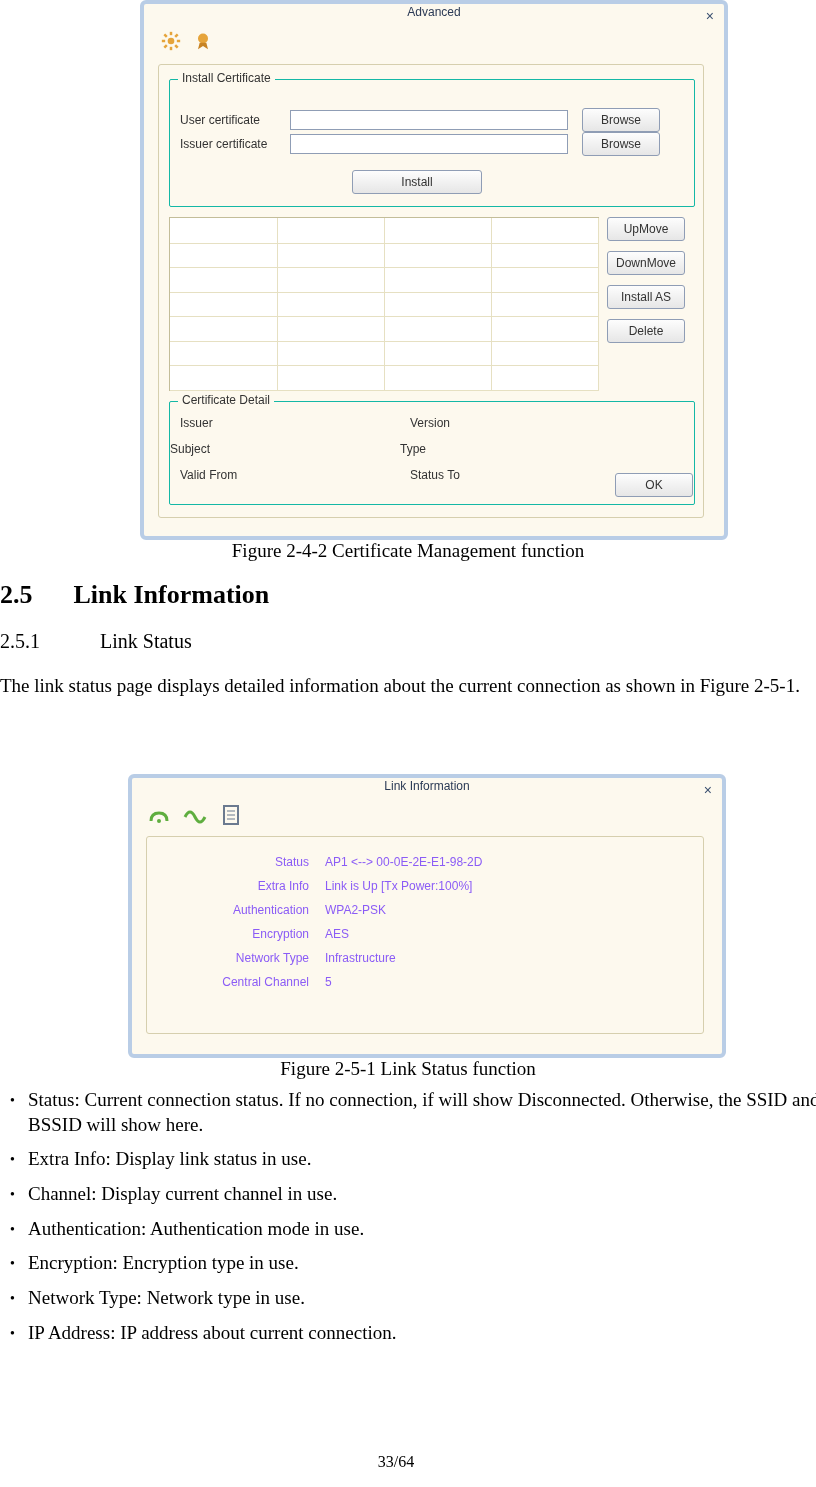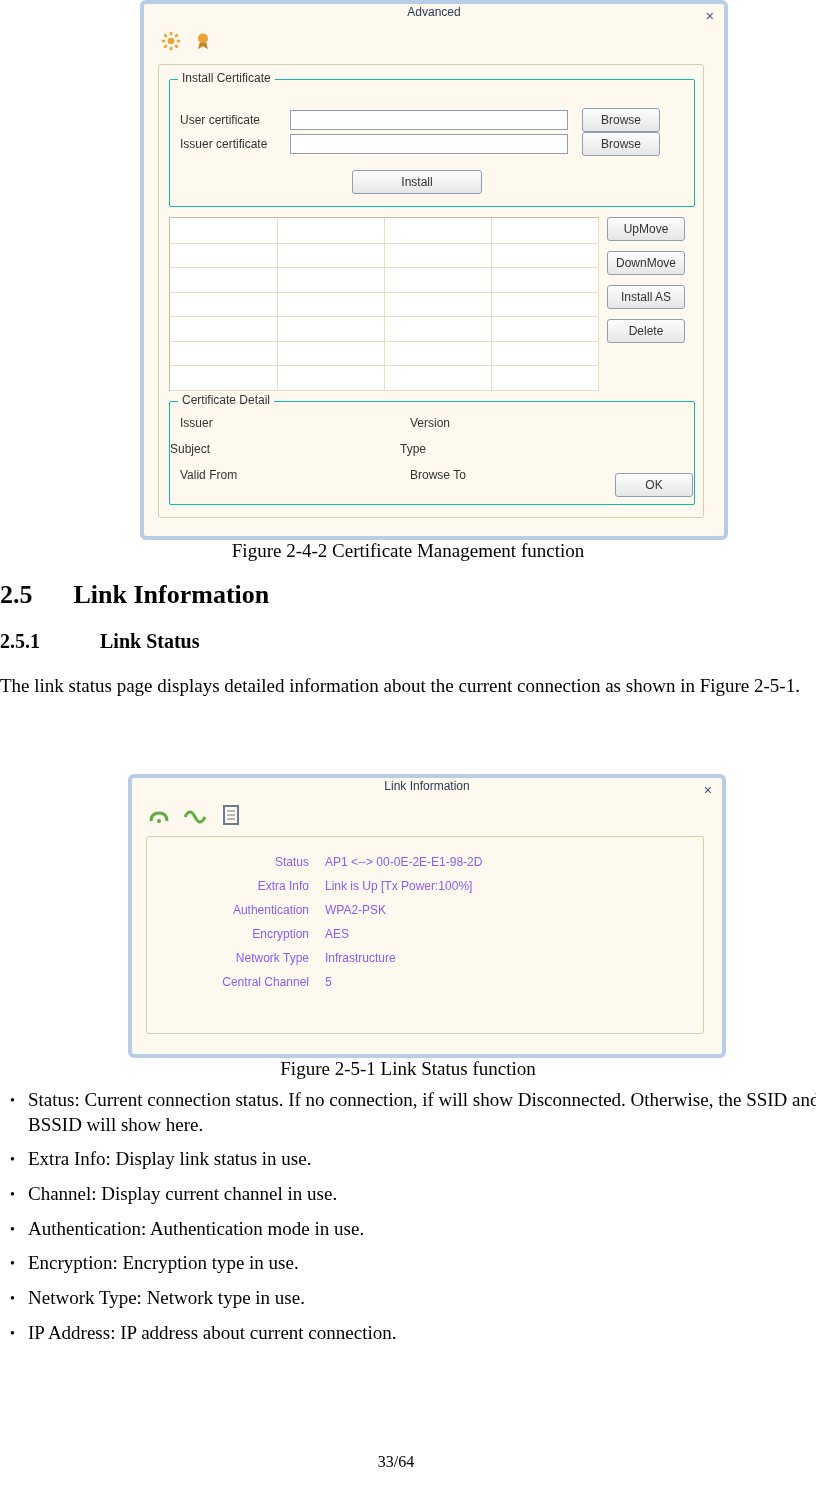--- a/index.html
+++ b/index.html
@@ -124,21 +124,21 @@
   }
   .h1 {
     position: absolute;
     left: 0;
     font-weight: bold;
     font-size: 26px;
   }
   .h2 {
     position: absolute;
     left: 0;
-    font-weight: bold;
+    font-weight: normal;
     font-size: 20px;
   }
   .para {
     position: absolute;
     left: 0;
     width: 816px;
     font-size: 19px;
     line-height: 1.3;
   }
   
@@ -280,21 +280,21 @@
         <div class="detail-row" style="left:10px;top:14px;width:500px;">
           <div style="width:230px">Issuer</div>
           <div>Version</div>
         </div>
         <div class="detail-row" style="left:0;top:40px;width:500px;">
           <div style="width:230px">Subject</div>
           <div>Type</div>
         </div>
         <div class="detail-row" style="left:10px;top:66px;width:500px;">
           <div style="width:230px">Valid From</div>
-          <div>Browse To</div>
+          <div>Status To</div>
         </div>
       </div>
 
       <button class="btn" style="position:absolute;left:456px;top:408px;min-width:78px">OK</button>
     </div>
   </div>
 
   <div class="caption" style="top:540px">Figure 2-4-2 Certificate Management function</div>
 
   <div class="h1" style="top:580px">

